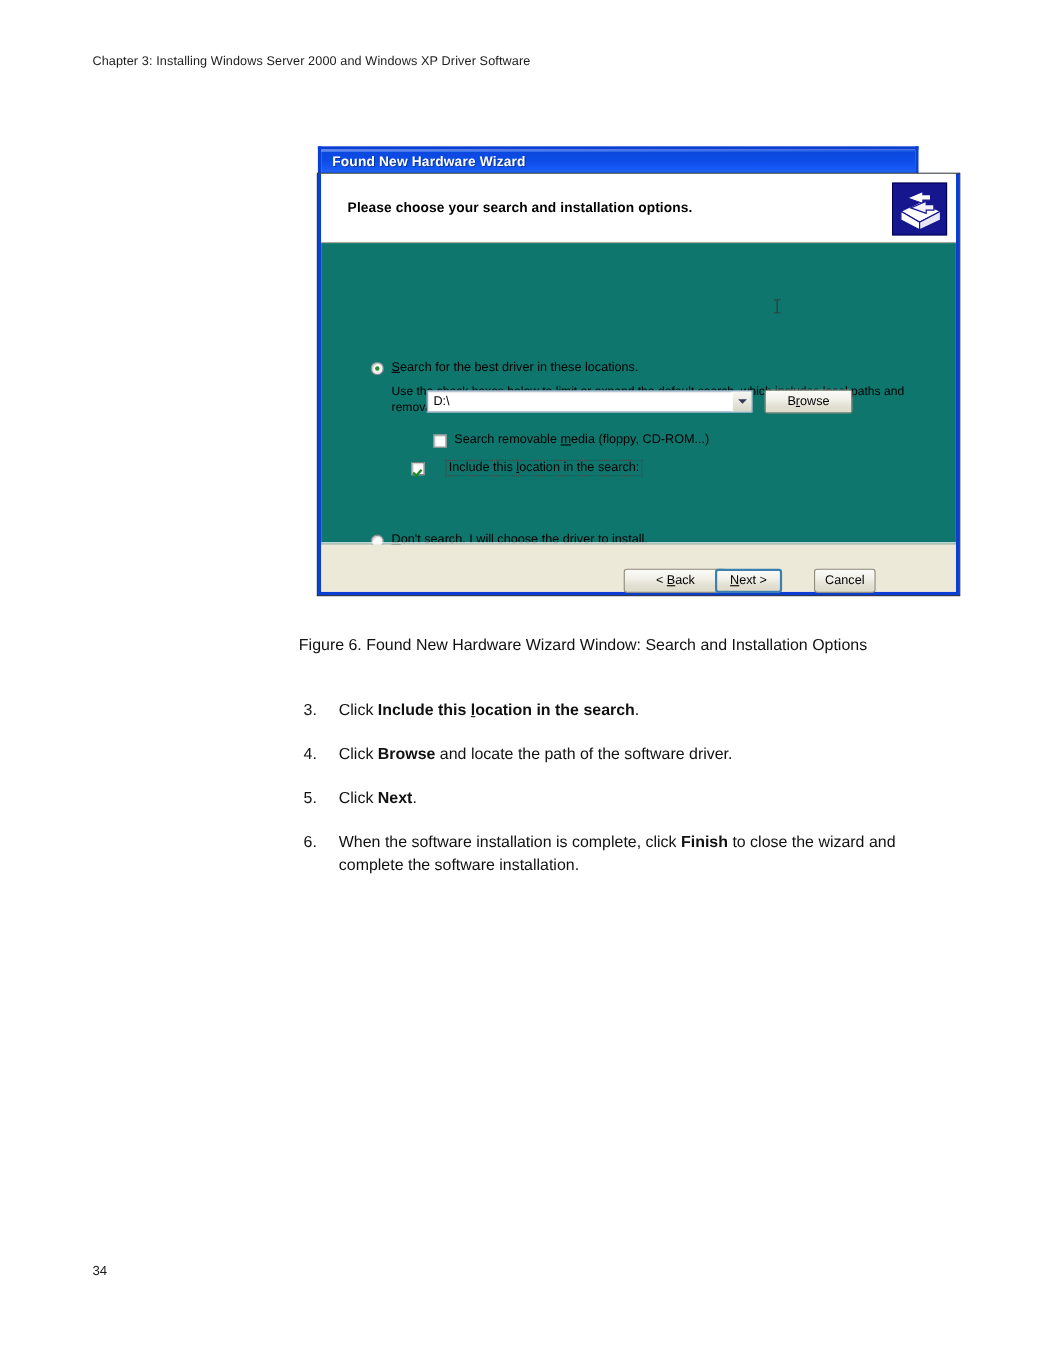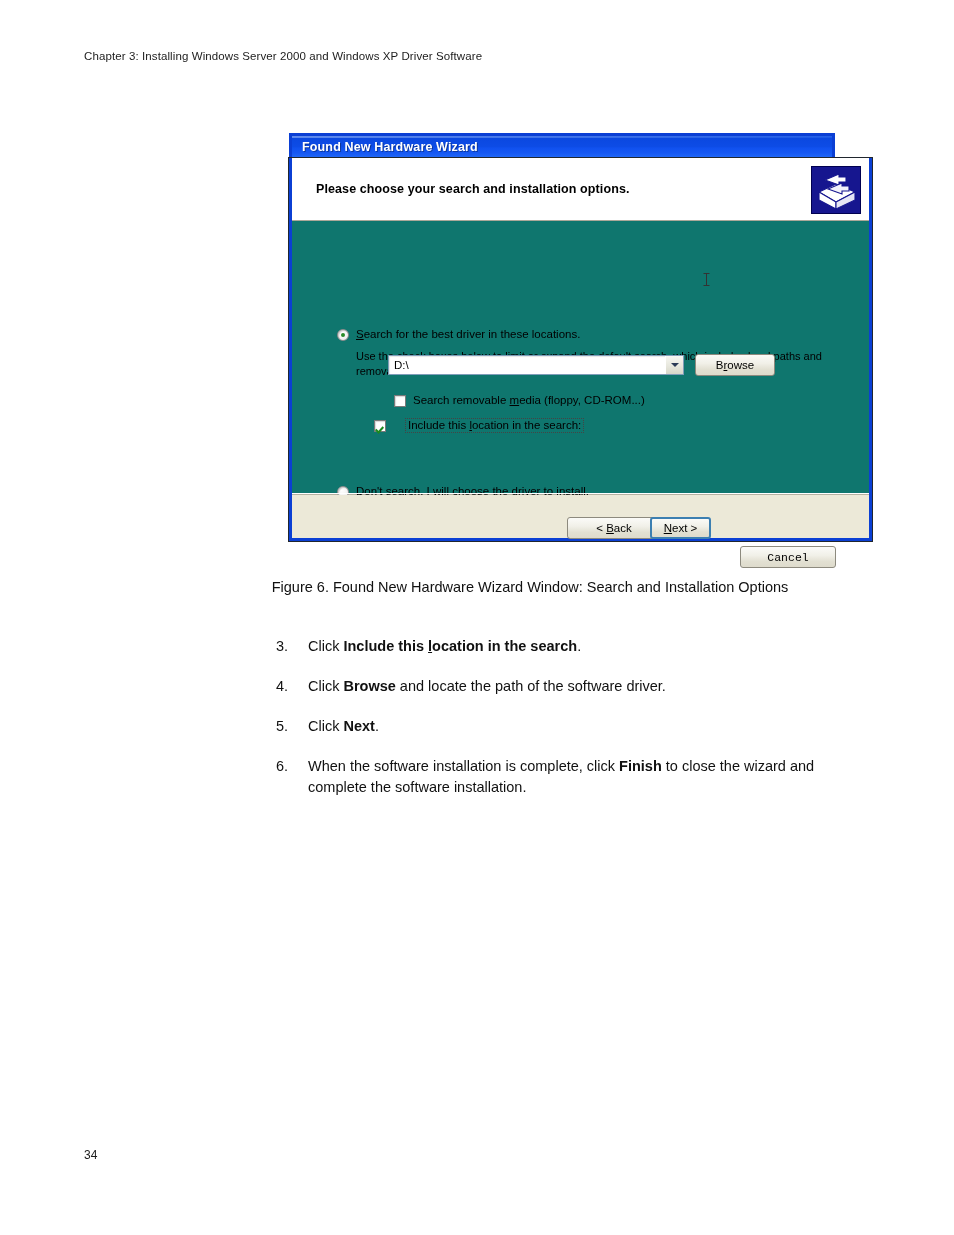--- a/index.html
+++ b/index.html
@@ -265,21 +265,21 @@
   }
 
   .footer {
     height: 43px;
     background: #ece9d8;
     position: relative;
   }
   .btn-back  { left: 567px; top: 517px; width: 94px; height: 22px; }
   .btn-next  { left: 650px; top: 517px; width: 61px; height: 22px;
                border: 2px solid #3c7fb1; border-radius: 3px; }
-  .btn-cancel{ left: 740px; top: 546px; width: 96px; height: 22px; font-family: Liberation Mono, monospace; }
+  .btn-cancel{ left: 740px; top: 517px; width: 56px; height: 22px; }
 
   .ibeam {
     position: absolute;
     left: 703px;
     top: 272px;
     width: 7px;
     height: 13px;
     pointer-events: none;
   }
 

